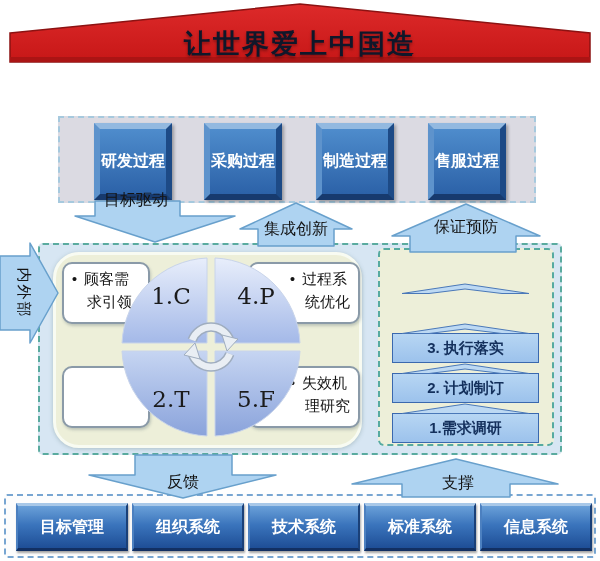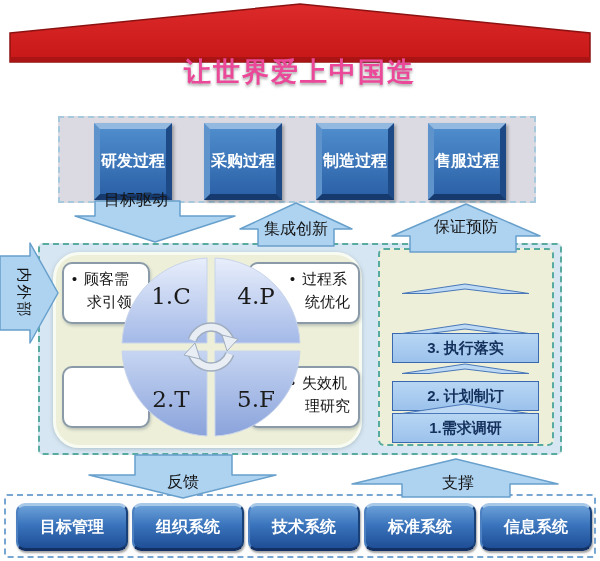--- a/index.html
+++ b/index.html
@@ -5,22 +5,22 @@
   html,body{margin:0;padding:0;background:#ffffff;}
   .stage{
     position:relative;width:600px;height:561px;background:#ffffff;overflow:hidden;
     font-family:"Liberation Sans",sans-serif;
   }
   .abs{position:absolute;}
   svg{display:block;}
   
   .roof-text{
     left:0;top:26px;width:600px;text-align:center;
-    font-size:27px;font-weight:bold;color:#ec4899;letter-spacing:2px;
-    text-shadow:0 2px 3px rgba(0,0,0,.35);z-index:3;margin-top:28px;
+    font-size:27px;font-weight:bold;color:#0f172a;letter-spacing:2px;
+    text-shadow:0 2px 3px rgba(0,0,0,.35);z-index:3;
   }
   .quality-bar{
     left:62px;top:70px;width:468px;height:42px;
     background:linear-gradient(180deg,#de2626,#c91a1a);
     box-shadow:0 2px 3px rgba(0,0,0,.35);
     color:#fff;font-size:24px;font-weight:bold;letter-spacing:3px;
     display:flex;align-items:center;justify-content:center;z-index:2;
   }
   
   .process-box{
@@ -90,21 +90,21 @@
   
   .foundation-box{
     left:4px;top:494px;width:592px;height:64px;box-sizing:border-box;
     background:#fdfdfd;border:2px dashed #78a6d2;border-radius:3px;z-index:1;
   }
   .found-btn{
     top:503px;width:112px;height:48px;box-sizing:border-box;
     background:linear-gradient(180deg,#6aa0d8 0%,#3a74bc 45%,#1e4e96 100%);
     border-top:3px solid #a8c8e8;border-bottom:3px solid #123063;
     border-left:2px solid #4c80c0;border-right:2px solid #1a4078;
-    border-radius:9px;color:#fff;font-size:16px;font-weight:bold;
+    border-radius:0;color:#fff;font-size:16px;font-weight:bold;
     display:flex;align-items:center;justify-content:center;z-index:2;
     box-shadow:1px 2px 2px rgba(0,0,0,.35);
   }
 </style>
 </head>
 <body>
 
 <div class="stage">
 
   <svg class="abs" style="left:0;top:0;z-index:2" width="600" height="66" viewBox="0 0 600 66">
@@ -170,21 +170,21 @@
       <polygon points="106,84 122,88 111,100" fill="#e9eef4" stroke="#9fadbf" stroke-width="1"></polygon>
       <polygon points="84,108 68,104 79,92" fill="#e9eef4" stroke="#9fadbf" stroke-width="1"></polygon>
     </g>
   </svg>
   <div class="abs quad-label" style="left:139px;top:283px">1.C</div>
   <div class="abs quad-label" style="left:224px;top:283px">4.P</div>
   <div class="abs quad-label" style="left:139px;top:386px">2.T</div>
   <div class="abs quad-label" style="left:224px;top:386px">5.F</div>
 
   <div class="abs step-bar" style="top:333px">3. 执行落实</div>
-  <div class="abs step-bar" style="top:381px">2. 计划制订</div>
+  <div class="abs step-bar" style="top:373px">2. 计划制订</div>
   <div class="abs step-bar" style="top:413px">1.需求调研</div>
   <svg class="abs step-chevron" style="top:283px" width="147" height="11" viewBox="0 0 147 11">
       <polygon points="10,10.5 73,1 137,10.5 110,10.5 73,6 37,10.5" fill="#bdd9f3" stroke="#4a78b8" stroke-width="1"></polygon>
     </svg>
   <svg class="abs step-chevron" style="top:323px" width="147" height="11" viewBox="0 0 147 11">
       <polygon points="10,10.5 73,1 137,10.5 110,10.5 73,6 37,10.5" fill="#bdd9f3" stroke="#4a78b8" stroke-width="1"></polygon>
     </svg>
   <svg class="abs step-chevron" style="top:363px" width="147" height="11" viewBox="0 0 147 11">
       <polygon points="10,10.5 73,1 137,10.5 110,10.5 73,6 37,10.5" fill="#bdd9f3" stroke="#4a78b8" stroke-width="1"></polygon>
     </svg>

